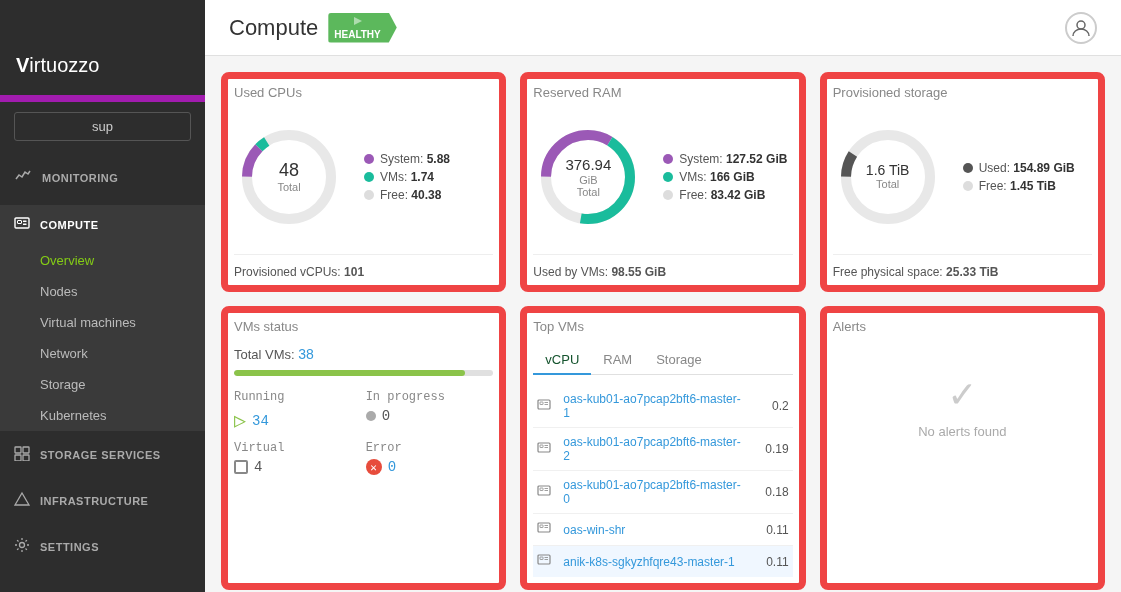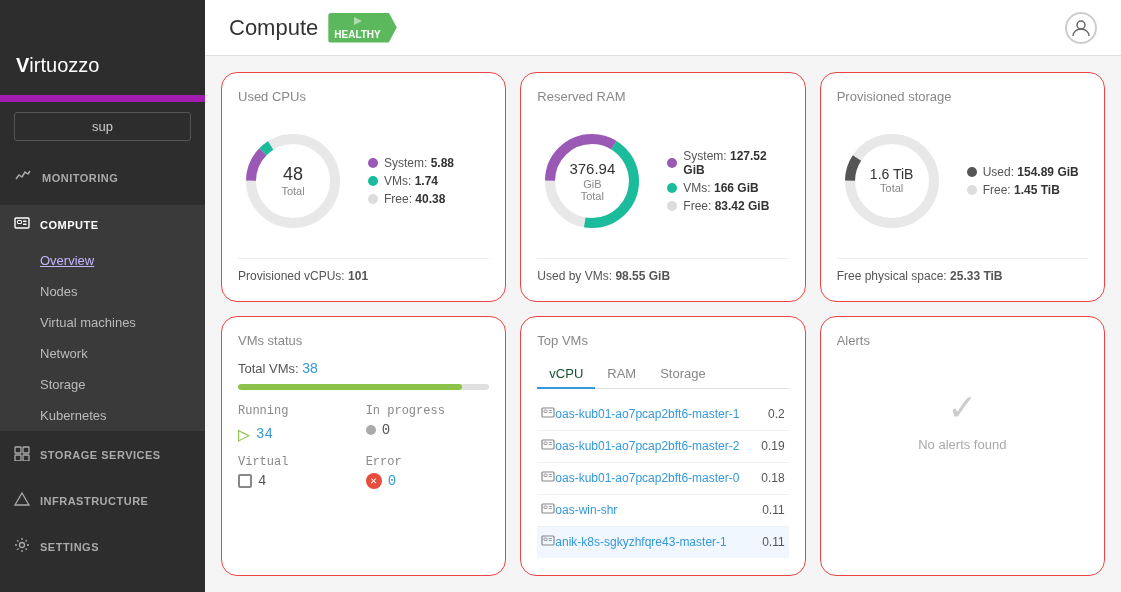--- a/index.html
+++ b/index.html
@@ -10,33 +10,33 @@
     .sidebar-logo { padding: 18px 16px; border-bottom: 7px solid #a21caf; margin-top: 36px; }
     .sidebar-logo span { color: #fff; font-size: 20px; font-weight: 300; }
     .sidebar-logo span b { font-weight: 700; }
     .sidebar-user { padding: 10px 14px; }
     .sidebar-user-btn { background: transparent; border: 1px solid #555; color: #ccc; width: 100%; padding: 6px 12px; border-radius: 3px; cursor: pointer; font-size: 13px; text-align: center; }
     .sidebar-section { margin-top: 6px; }
     .sidebar-section-header { display: flex; align-items: center; padding: 10px 14px; font-size: 11px; font-weight: 700; color: #aaa; letter-spacing: 0.5px; cursor: pointer; }
     .sidebar-section-header .icon { margin-right: 10px; font-size: 16px; }
     .sidebar-section-header.active { color: #fff; }
     .sidebar-nav-item { padding: 8px 14px 8px 40px; font-size: 13px; color: #bbb; cursor: pointer; }
-    .sidebar-nav-item.active { background: #3a3a3a; color: #c4b5fd; text-decoration: underline; }
+    .sidebar-nav-item.active { background: #3a3a3a; color: #84cc16; }
     .compute-section { background: #3a3a3a; }
 
     
     .main { flex: 1; display: flex; flex-direction: column; overflow: hidden; }
     .main-header { background: #fff; padding: 14px 24px; display: flex; align-items: center; justify-content: space-between; border-bottom: 1px solid #e0e0e0; height: 56px; }
     .main-header-title { display: flex; align-items: center; gap: 10px; font-size: 22px; font-weight: 300; color: #333; }
     .health-badge { background: #5cb85c; color: #fff; font-size: 10px; font-weight: 700; padding: 3px 8px 3px 6px; border-radius: 3px; position: relative; display: flex; align-items: center; gap: 3px; clip-path: polygon(0 0, calc(100% - 8px) 0, 100% 50%, calc(100% - 8px) 100%, 0 100%); padding-right: 16px; flex-direction: column; }
     .user-icon { width: 32px; height: 32px; border-radius: 50%; border: 2px solid #ccc; display: flex; align-items: center; justify-content: center; color: #666; font-size: 18px; cursor: pointer; }
     .main-content { flex: 1; padding: 16px; overflow-y: auto; display: grid; grid-template-columns: 1fr 1fr 1fr; grid-template-rows: auto auto; gap: 14px; }
 
     
-    .card { background: #fff; border-radius: 16px; border: 1px solid #ef4444; padding: 16px; }
+    .card { background: #fff; border-radius: 8px; border: 7px solid #ef4444; padding: 6px; }
     .card-title { font-size: 13px; color: #888; margin-bottom: 12px; font-weight: 400; }
     .card-footer { border-top: 1px solid #eee; margin-top: 12px; padding-top: 10px; font-size: 12px; color: #555; }
     .card-footer b { font-weight: 700; }
 
     
     .chart-area { display: flex; align-items: center; gap: 20px; padding: 10px 0; }
     .donut-container { position: relative; width: 110px; height: 110px; flex-shrink: 0; }
     .donut-container svg { width: 110px; height: 110px; }
     .donut-center { position: absolute; top: 50%; left: 50%; transform: translate(-50%, -50%); text-align: center; }
     .donut-center .value { font-size: 18px; font-weight: 400; color: #333; line-height: 1.1; }
@@ -60,21 +60,21 @@
     .error-icon { background: #e74c3c; color: #fff; border-radius: 50%; width: 16px; height: 16px; display: inline-flex; align-items: center; justify-content: center; font-size: 11px; font-weight: 700; }
     .inprogress-dot { width: 10px; height: 10px; background: #aaa; border-radius: 50%; display: inline-block; }
     .link { color: #3498db; text-decoration: none; font-size: 14px; cursor: pointer; text-align: right; }
     .total-vms { font-size: 13px; color: #555; margin-bottom: 8px; }
 
     
     .top-vms-card { grid-column: 2; }
     .tabs { display: flex; gap: 0; border-bottom: 1px solid #e0e0e0; margin-bottom: 10px; }
     .tab { padding: 6px 12px; font-size: 13px; color: #888; cursor: pointer; border-bottom: 2px solid transparent; margin-bottom: -1px; }
     .tab.active { color: #14532d; border-bottom-color: #3498db; }
-    .vm-list-item { display: flex; align-items: center; padding: 7px 4px; border-bottom: 1px solid #f0f0f0; font-size: 12px; color: #444; gap: 0; }
+    .vm-list-item { display: flex; align-items: center; padding: 7px 4px; border-bottom: 1px solid #f0f0f0; font-size: 12px; color: #444; gap: 12px; }
     .vm-list-item:last-child { border-bottom: none; }
     .vm-icon { font-size: 14px; color: #888; }
     .vm-name { flex: 1; color: #3498db; cursor: pointer; }
     .vm-val { color: #555; font-weight: 500; min-width: 30px; text-align: right; }
     .vm-highlighted { background: #f0f7ff; }
 
     
     .alerts-card { grid-column: 3; }
     .alerts-empty { display: flex; flex-direction: column; align-items: center; justify-content: center; height: 120px; color: #ccc; gap: 8px; }
     .alerts-empty .check { font-size: 36px; color: #ccc; }

